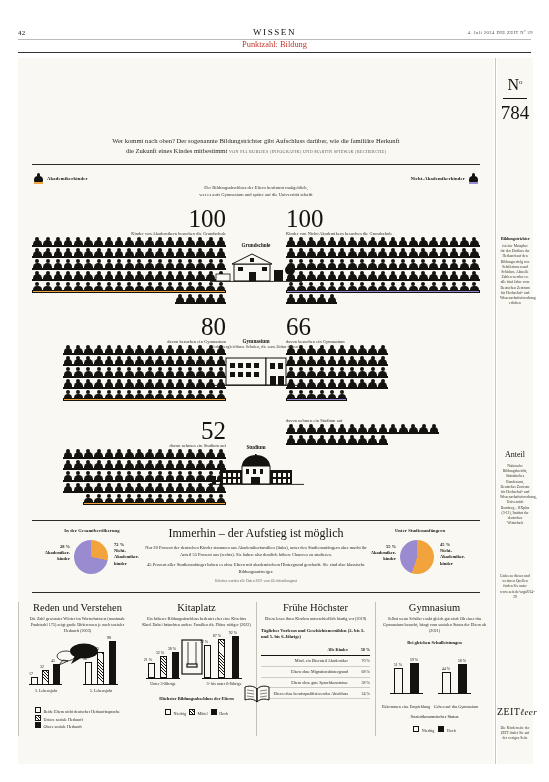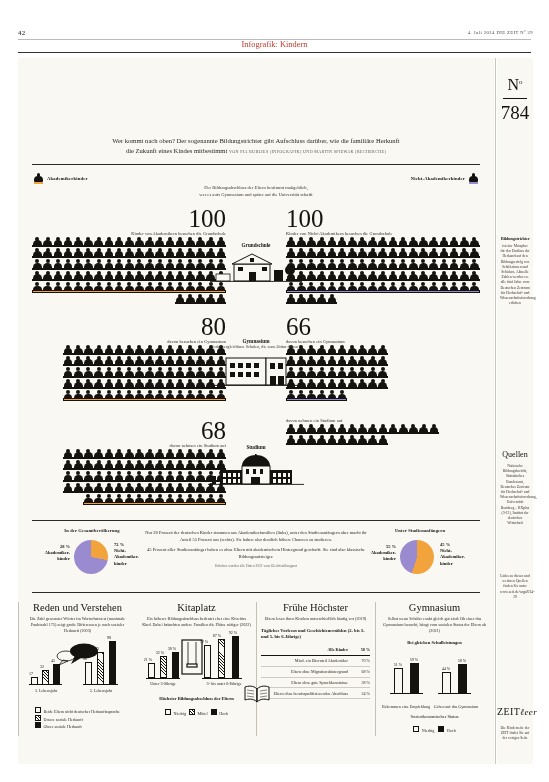--- a/index.html
+++ b/index.html
@@ -114,23 +114,24 @@
   .rail-b{position:absolute;left:3px;width:30px;text-align:center;font-size:3.7px;line-height:5.2px;color:#3a362e;}
   .zeit{position:absolute;left:0;width:36px;text-align:center;font-size:10px;letter-spacing:.4px;color:#15130f;}
 </style>
 </head>
 <body>
 
 <div class="page">
 
   <div class="masthead">
     <div class="mh-folio">42</div>
+    <div class="mh-ressort">WISSEN</div>
     <div class="mh-date">4. Juli 2024   DIE ZEIT Nº 29</div>
     <div class="mh-rule1"></div>
-    <div class="mh-sub">Infografik: Kindern</div>
+    <div class="mh-sub">Punktzahl: Bildung</div>
     <div class="mh-rule2"></div>
   </div>
 
   <div class="rail-line"></div>
 
   <div class="canvas">
 
     <div class="dek">
       <span>Wer kommt nach oben? Der sogenannte Bildungstrichter gibt Aufschluss darüber, wie die familiäre Herkunft</span><br>
       <span>die Zukunft eines Kindes mitbestimmt</span>
@@ -1596,21 +1597,21 @@
               <rect x="70" y="24" width="6" height="9"></rect>
           </g>
           <circle cx="83" cy="30" r="2.4" fill="#15130f"></circle>
           <line x1="4" y1="33.4" x2="92" y2="33.4" stroke="#15130f" stroke-width=".9"></line>
         </svg>
       </div>
     </div>
 
     <div class="tier" style="top:360px;">
       <div class="colL">
-        <div class="bignum">68</div>
+        <div class="bignum">52</div>
         <div class="tinylbl">davon nehmen ein Studium auf</div>
         <div id="t3L" class="people" style="justify-content: flex-end;">
             <div class="prow" style="width: 163.2px; justify-content: flex-end;">
               <div class="bar" style="background: rgb(242, 163, 60); width: 163.2px; right: 0px; left: auto;"></div>
               <div class="p">
                 <i class="h"></i>
                 <i class="b"></i>
               </div>
               <div class="p">
                 <i class="h"></i>
@@ -2089,20 +2090,21 @@
           </g>
           <rect x="6" y="24" width="4" height="8" fill="#15130f"></rect>
           <line x1="2" y1="32.4" x2="98" y2="32.4" stroke="#15130f" stroke-width=".9"></line>
         </svg>
       </div>
     </div>
 
     <div class="hr-thin" style="left:14px;top:462px;width:448px;background:#2e2b24;height:.7px;"></div>
 
     <div class="band" style="top:468px;">
+      <div class="band-title">Immerhin – der Aufstieg ist möglich</div>
       <div class="band-p" style="margin:4px auto 0;width:230px;">Nur 28 Prozent der deutschen Kinder stammen aus Akademikerfamilien (links), unter den Studienanfängern aber macht ihr Anteil 55 Prozent aus (rechts). Sie haben also deutlich höhere Chancen zu studieren.</div>
       <div class="band-p" style="margin:4px auto 0;width:222px;">45 Prozent aller Studienanfänger haben es ohne Eltern mit akademischem Hintergrund geschafft. Sie sind also klassische Bildungsaufsteiger.</div>
       <div class="band-src" style="margin-top:4px;">Erhoben wurden alle Daten 2021 vom Gleichstellungsrat</div>
 
       <div class="pie-wrap" style="left:8px;top:2px;width:132px;">
         <div class="pie-cap">In der Gesamtbevölkerung</div>
         <div style="position:relative;height:44px;margin-top:5px;">
           <div style="position:absolute;left:8px;top:6px;width:36px;text-align:right;">
             <div class="pie-lab">28 %</div>
             <div class="pie-lab">Akademiker-<br>kinder</div>
@@ -2292,21 +2294,21 @@
   <div class="rail">
     <div class="rail-no">
       <span>N</span><sup>o</sup>
     </div>
     <div class="rail-rule" style="top:40px;"></div>
     <div class="rail-num" style="top:44px;">784</div>
 
     <div class="rail-h" style="top:178px;">Bildungstrichter</div>
     <div class="rail-b" style="top:186px;">ist eine Metapher für den Einfluss der Herkunft auf den Bildungserfolg von Schülerinnen und Schülern. Aktuelle Zahlen werden ca. alle fünf Jahre vom Deutschen Zentrum für Hochschul- und Wissenschaftsforschung erhoben</div>
 
-    <div class="rail-h" style="top:392px;font-size:8px;font-weight:normal;">Quellen</div>
+    <div class="rail-h" style="top:392px;font-size:8px;font-weight:normal;">Anteil</div>
     <div class="rail-b" style="top:406px;">Nationaler Bildungsbericht, Statistisches Bundesamt, Deutsches Zentrum für Hochschul- und Wissenschaftsforschung, Universität Bamberg – BXplus (3-13), Institut der deutschen Wirtschaft</div>
     <div class="rail-b" style="top:516px;">Links zu diesen und weiteren Quellen finden Sie unter www.zeit.de/wqp2024-29</div>
 
     <div class="zeit" style="top:648px;">
       <span>ZEIT</span><span style="font-style:italic;font-size:9px;">ℓeer</span>
     </div>
     <div class="rail-b" style="top:668px;">Die Kinderseite der ZEIT findet Sie auf der vorigen Seite</div>
   </div>
 </div>
 

